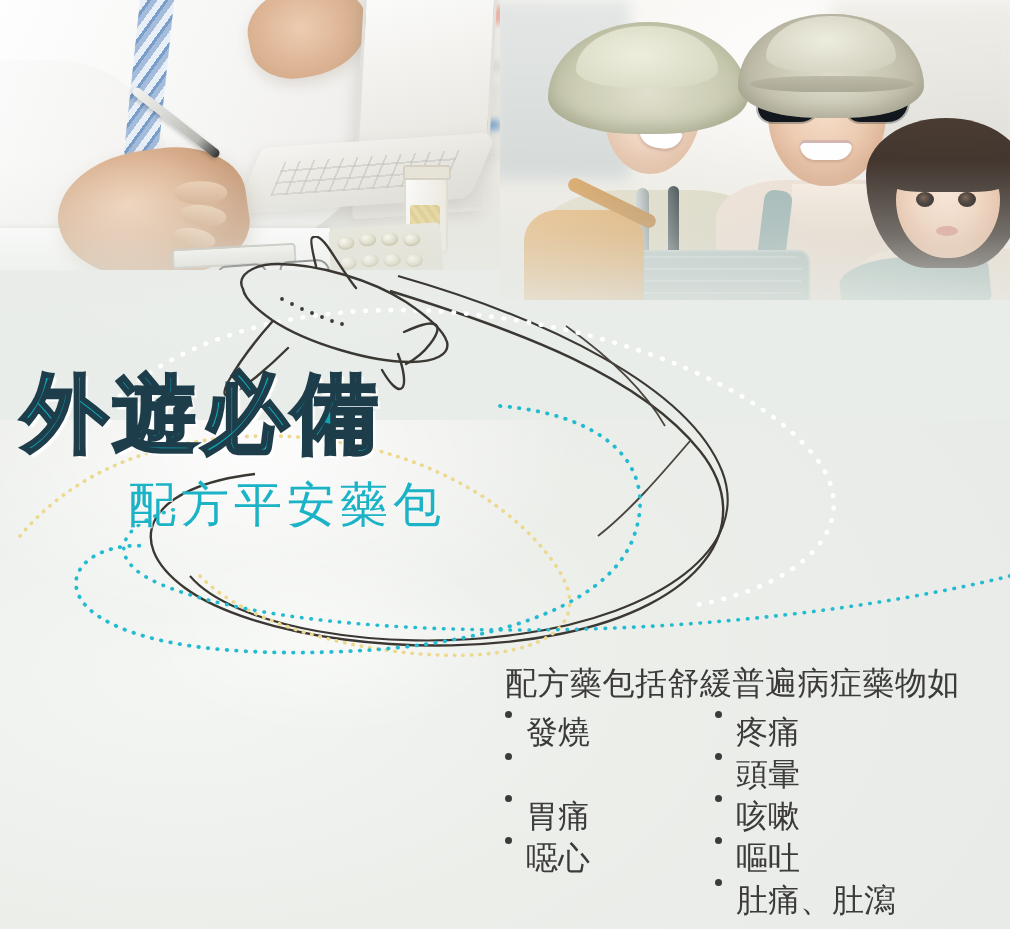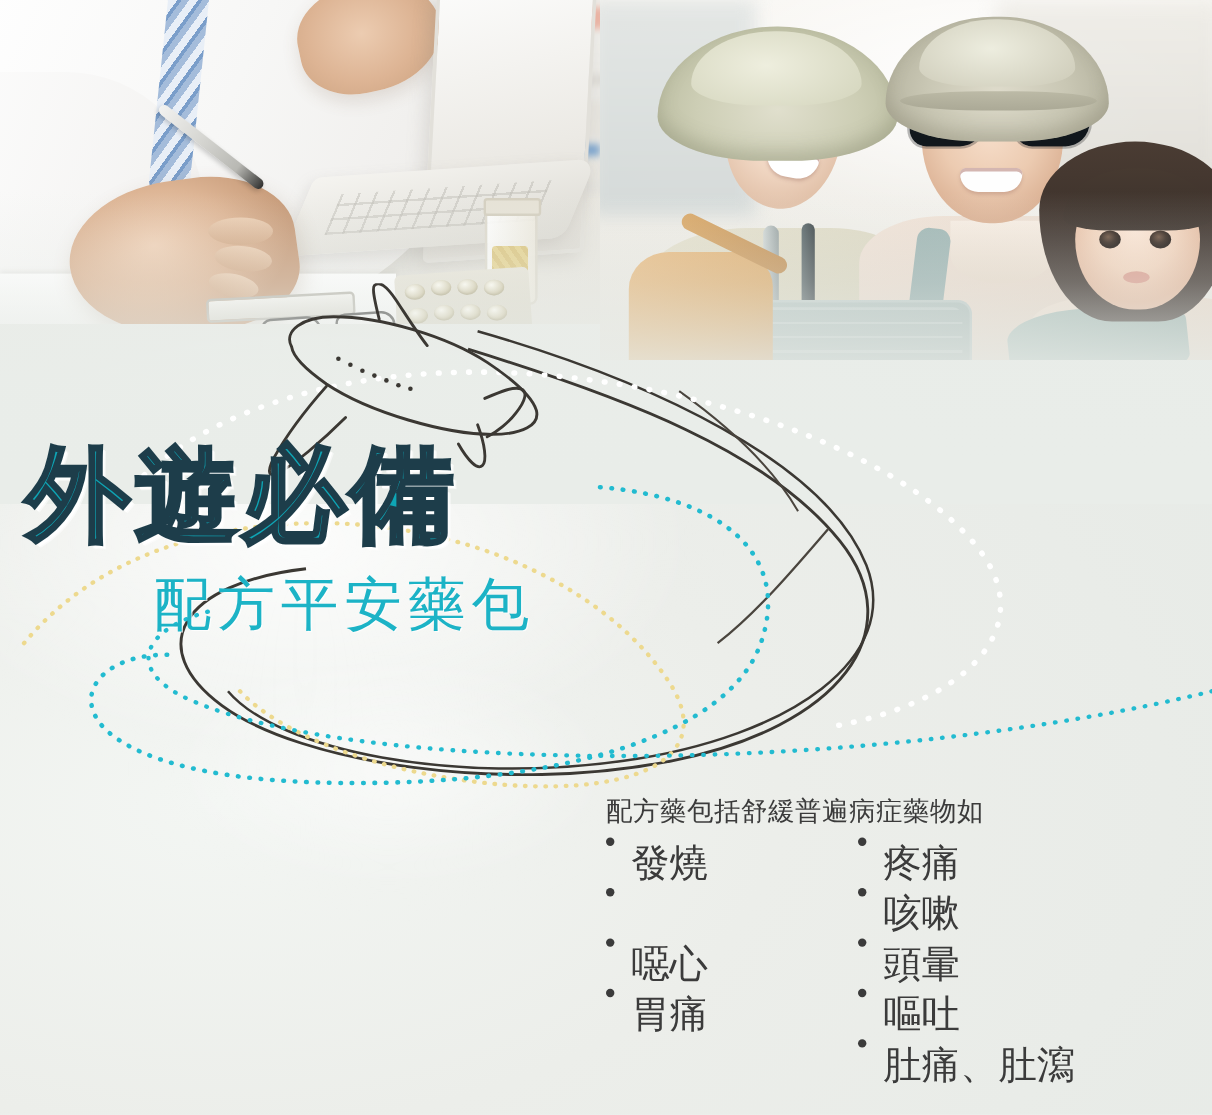--- a/index.html
+++ b/index.html
@@ -400,21 +400,21 @@
     white-space:nowrap;
     text-shadow:1px 1px 0 rgba(255,255,255,.75);
   }
 
   
   .symptom-panel{
     position:absolute; left:505px; top:662px; width:470px;
   }
   .symptom-intro{
     font-family:"DejaVu Sans","Liberation Sans",sans-serif;
-    font-size:22px;
+    font-size:32px;
     color:#3b3b3b;
     letter-spacing:.5px;
     line-height:1.35;
     white-space:nowrap;
   }
   .symptom-cols{
     margin-top:6px;
     display:grid;
     grid-template-columns:210px 1fr;
   }
@@ -603,40 +603,40 @@
       <div class="sym-col">
         <div class="sym-item">
           <span class="sym-dot"></span>
           <span>發燒</span>
         </div>
         <div class="sym-item">
           <span class="sym-dot"></span>
         </div>
         <div class="sym-item">
           <span class="sym-dot"></span>
+          <span>胃痛</span>
+        </div>
+        <div class="sym-item">
+          <span class="sym-dot"></span>
           <span>噁心</span>
         </div>
-        <div class="sym-item">
-          <span class="sym-dot"></span>
-          <span>胃痛</span>
-        </div>
       </div>
 
       <div class="sym-col">
         <div class="sym-item">
           <span class="sym-dot"></span>
           <span>疼痛</span>
         </div>
         <div class="sym-item">
           <span class="sym-dot"></span>
+          <span>頭暈</span>
+        </div>
+        <div class="sym-item">
+          <span class="sym-dot"></span>
           <span>咳嗽</span>
-        </div>
-        <div class="sym-item">
-          <span class="sym-dot"></span>
-          <span>頭暈</span>
         </div>
         <div class="sym-item">
           <span class="sym-dot"></span>
           <span>嘔吐</span>
         </div>
         <div class="sym-item">
           <span class="sym-dot"></span>
           <span>肚痛、肚瀉</span>
         </div>
       </div>

